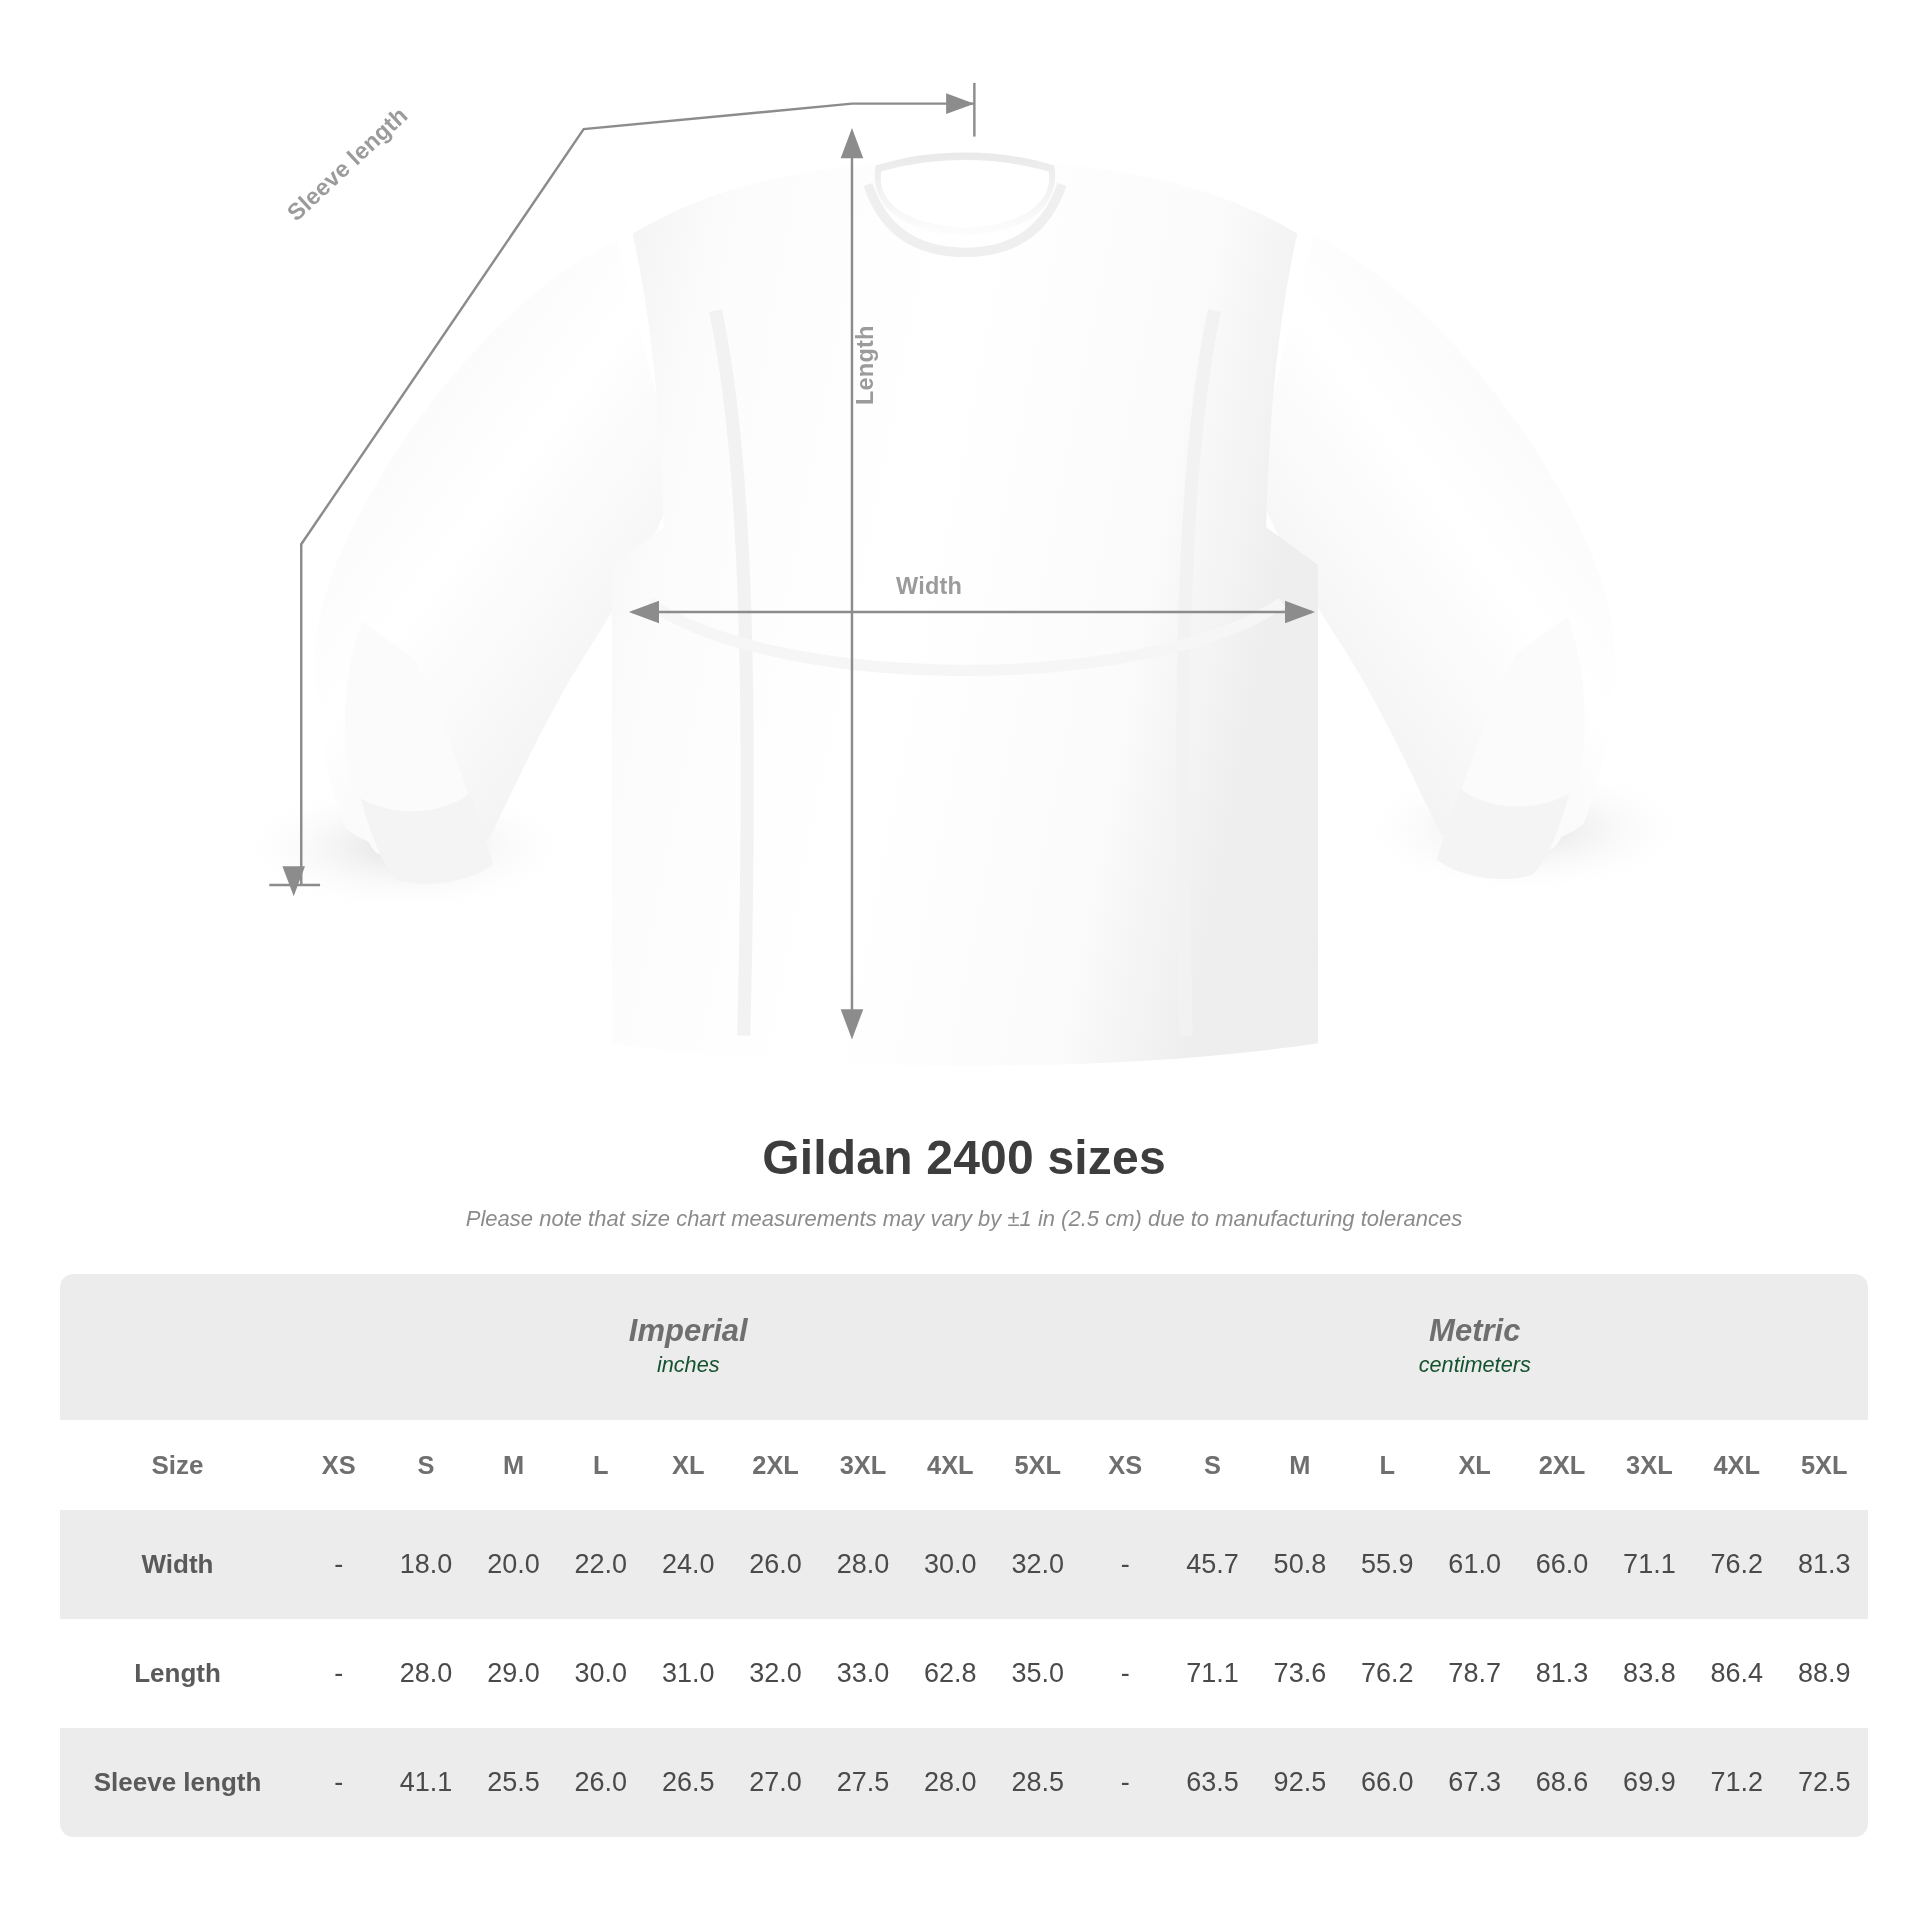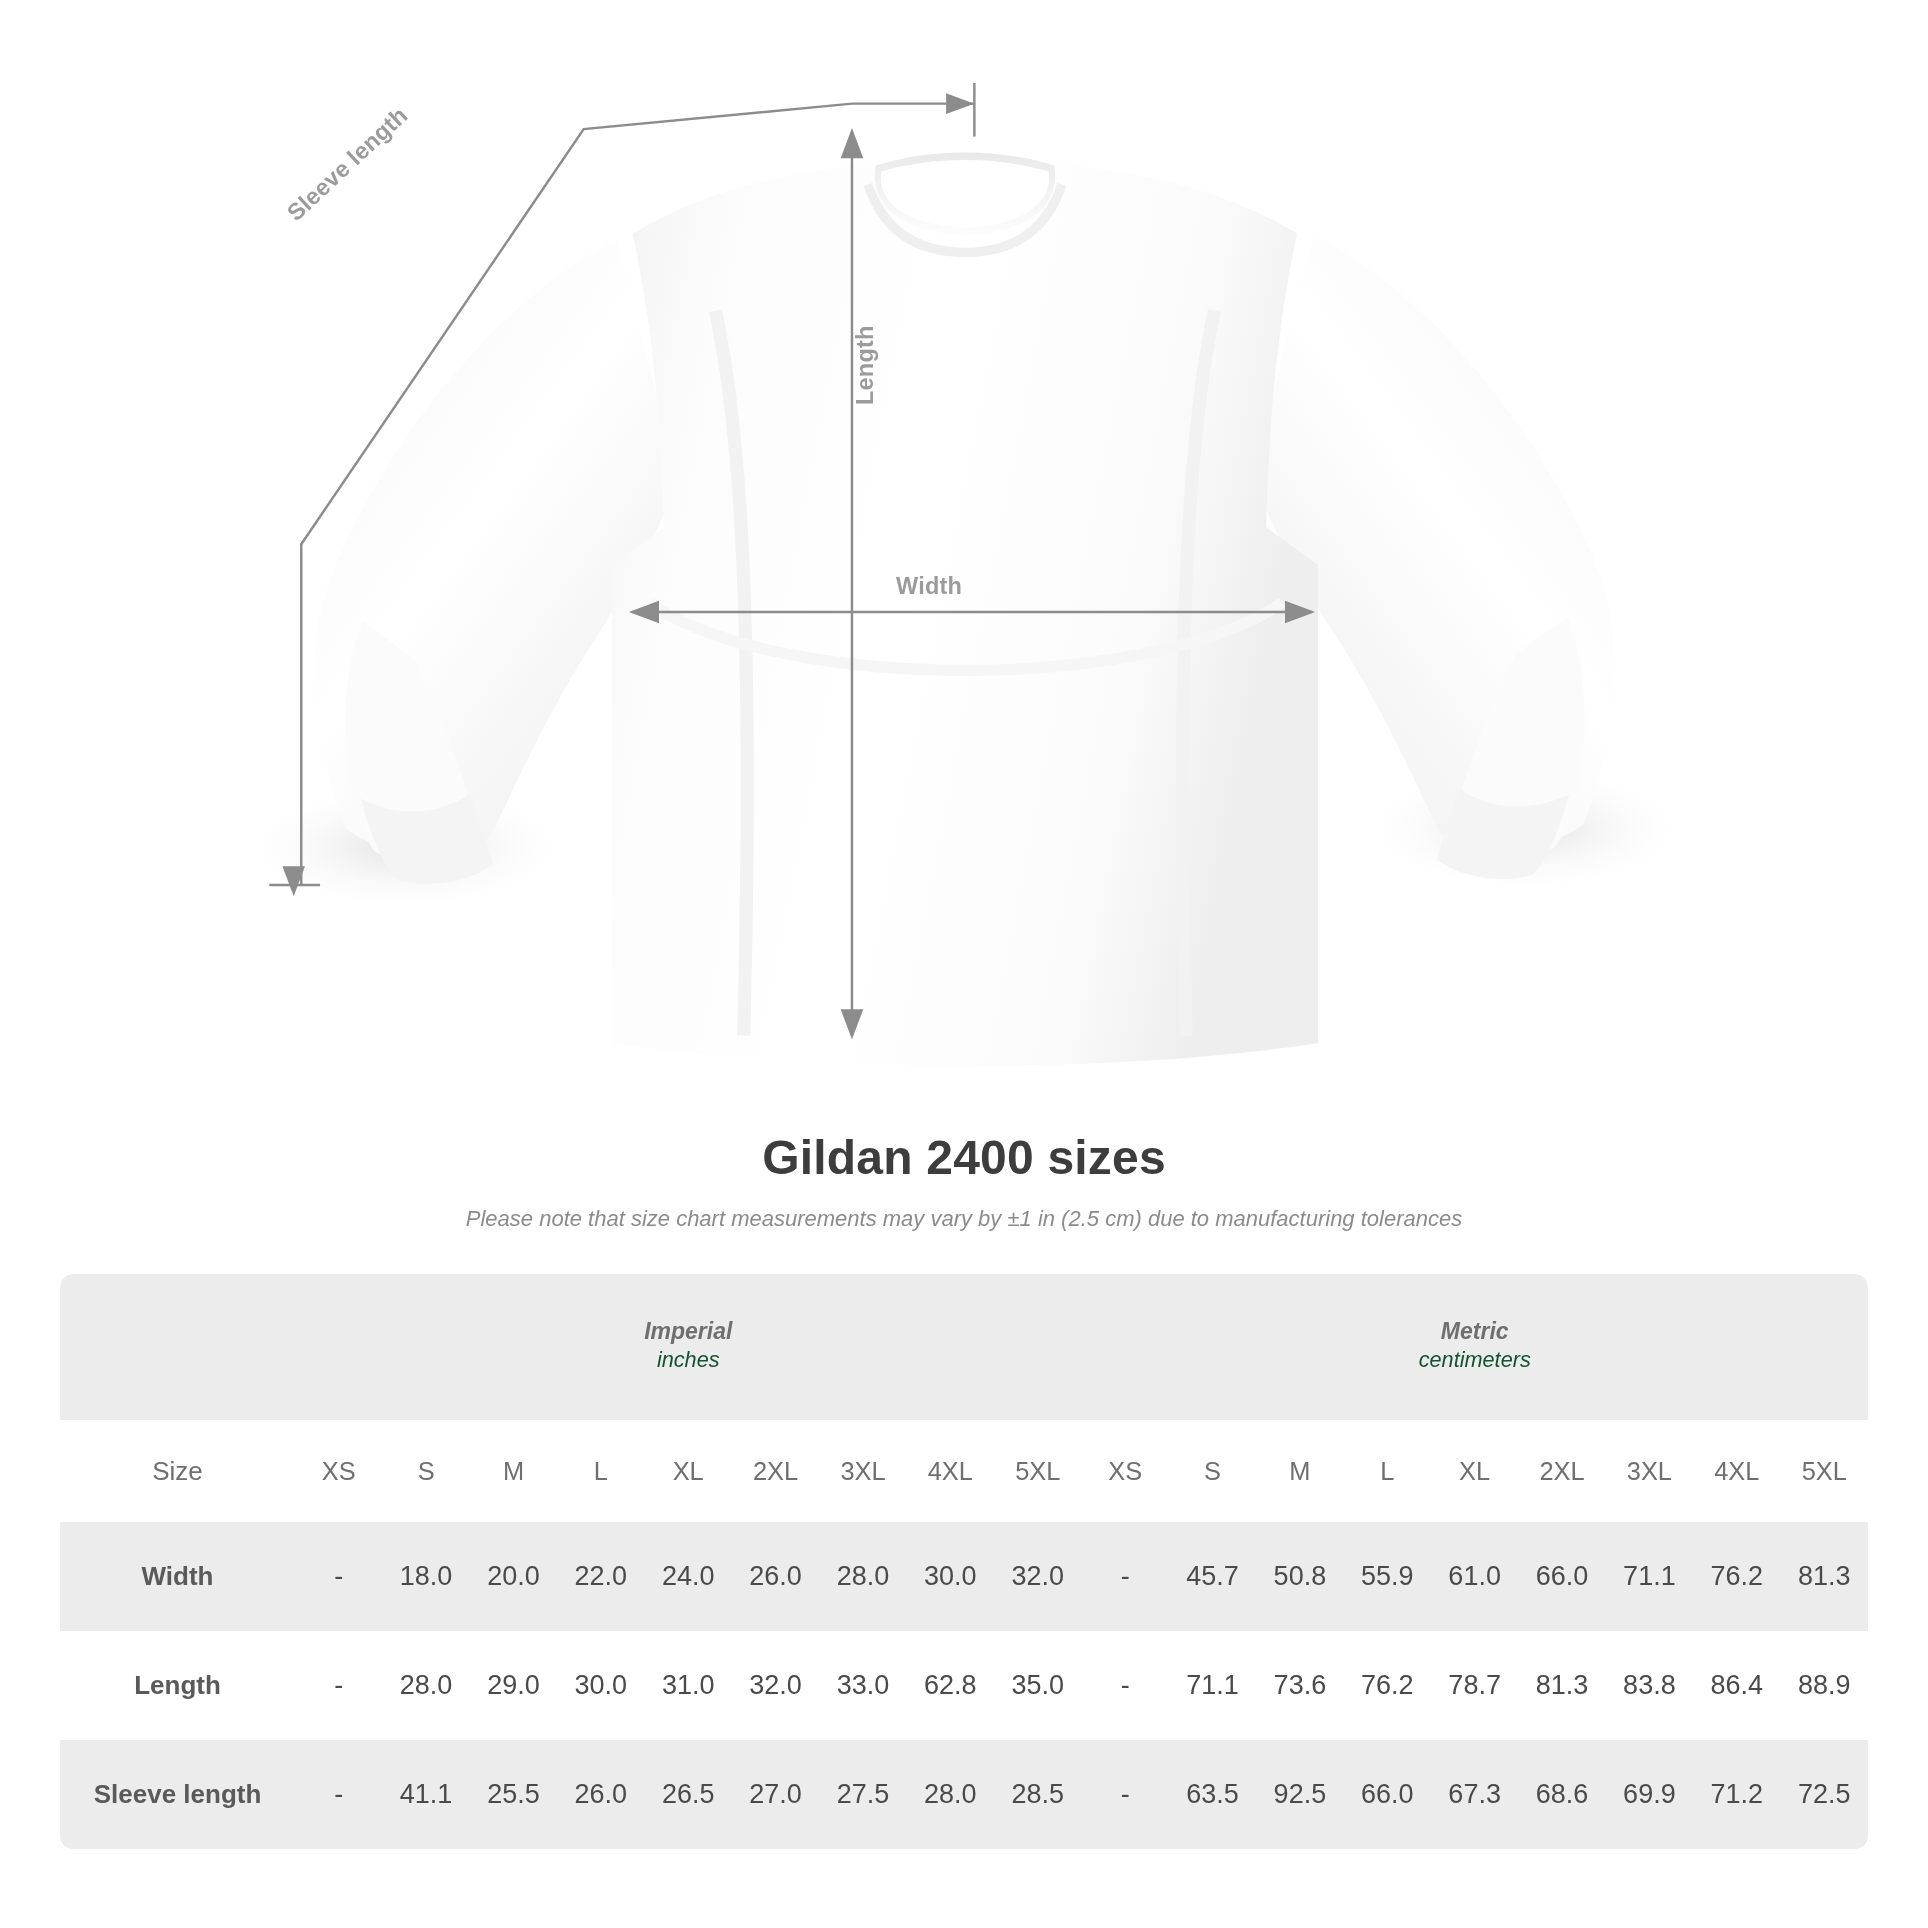--- a/index.html
+++ b/index.html
@@ -86,40 +86,40 @@
     padding: 0;
     text-align: center;
     vertical-align: middle;
   }
   
   .grp-row td {
     background: #ececec;
     height: 146px;
   }
   .grp-title {
-    font-size: 23px;
+    font-size: 31px;
     font-style: italic;
     font-weight: bold;
     color: #6f6f6f;
     line-height: 1.15;
   }
   .grp-sub {
     font-size: 21.7px;
     font-style: italic;
     color: #14532d;
     line-height: 1.5;
   }
   .grp-row td.corner { background: #ececec; }
 
   
   .size-row td {
     background: #ffffff;
-    height: 102px;
+    height: 90px;
     font-size: 25.4px;
-    font-weight: normal;
+    font-weight: bold;
     color: #6f6f6f;
   }
   .size-row td.rowhead {
     font-size: 26px;
   }
 
   
   .data-row td {
     height: 109px;
     font-size: 27px;

